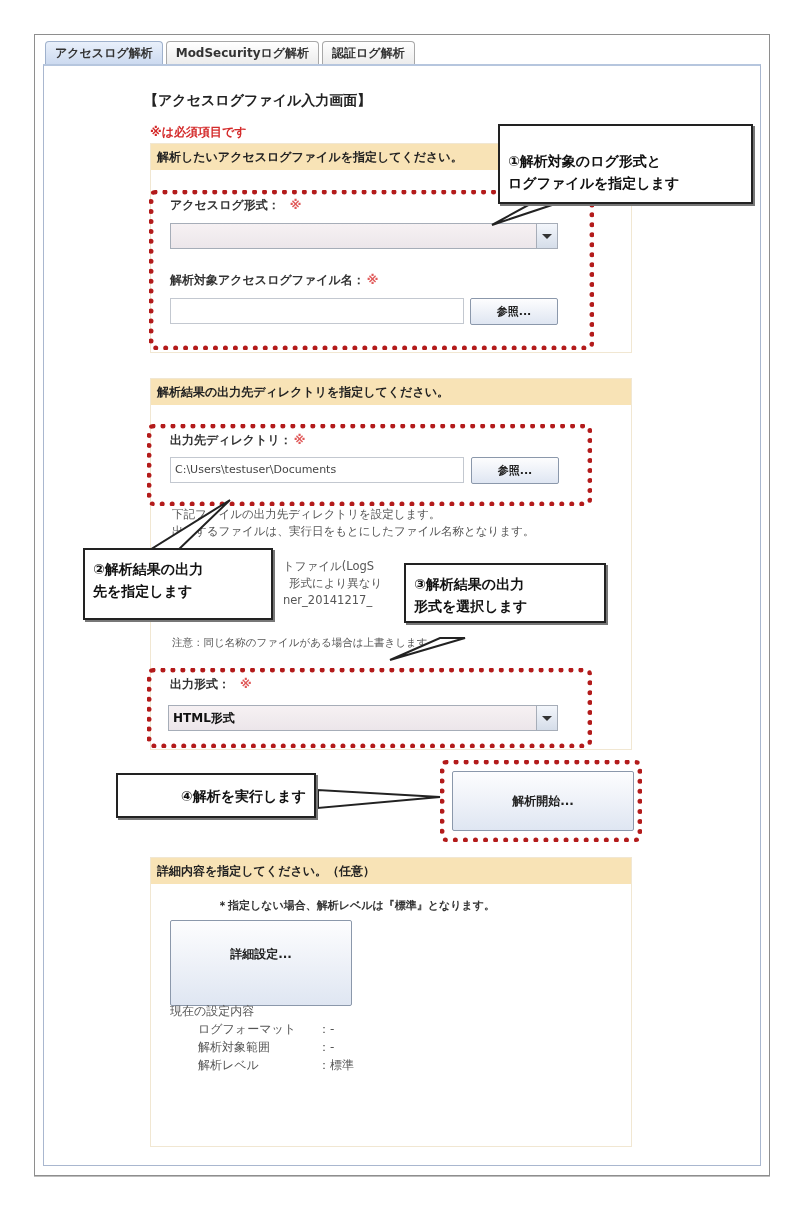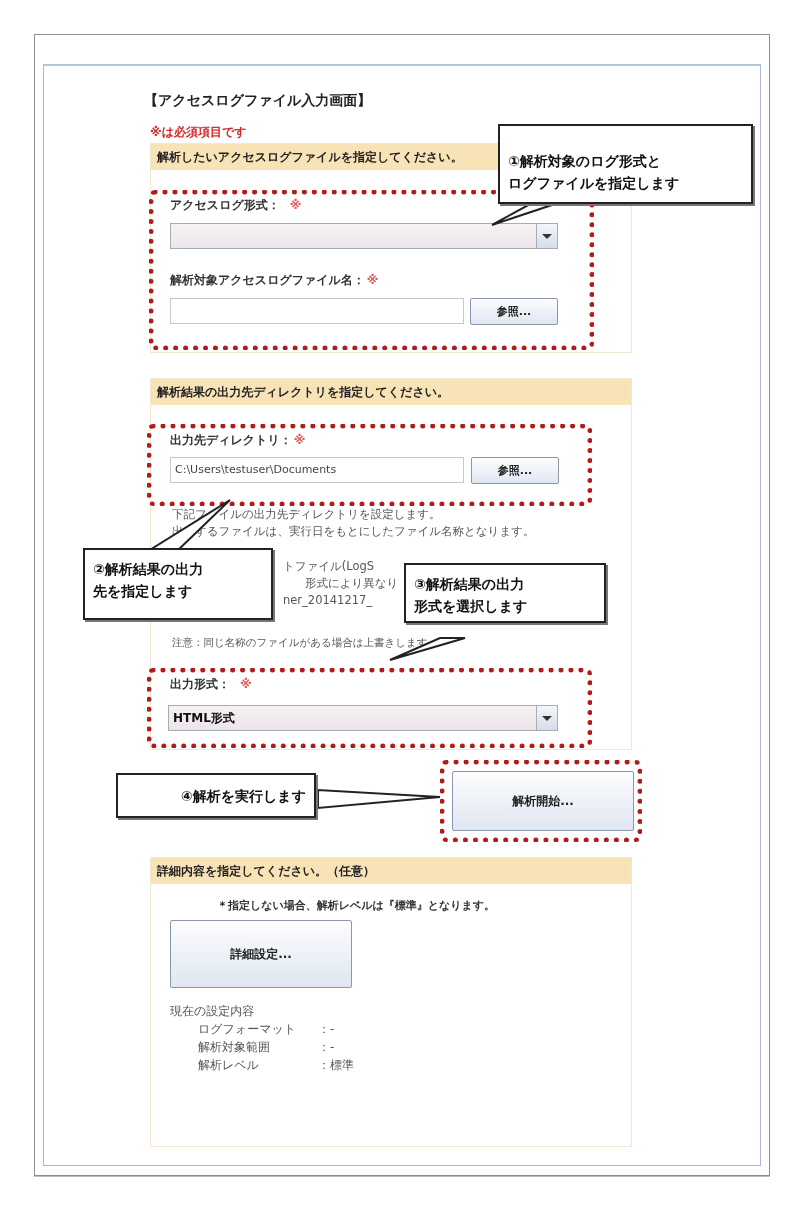--- a/index.html
+++ b/index.html
@@ -33,20 +33,25 @@
   .dotted { position:absolute; border:5px dotted #b31b1b; border-radius:6px; box-sizing:border-box; }
   .info-text { position:absolute; font-size:11.5px; color:#555; line-height:17px; white-space:nowrap; }
   .callout { position:absolute; background:#fff; border:2px solid #222; box-shadow:2px 2px 0 #777;
              font-size:14px; font-weight:bold; line-height:22px; padding:3px 8px; box-sizing:border-box; color:#111; }
   svg.tail { position:absolute; overflow:visible; }
 </style>
 </head>
 <body>
 
 <div class="window">
+  <div class="tabs">
+    <div class="tab active">アクセスログ解析</div>
+    <div class="tab">ModSecurityログ解析</div>
+    <div class="tab">認証ログ解析</div>
+  </div>
   <div class="tab-panel"></div>
 </div>
 
 <div class="page-title" style="top:92px;left:144px;">【アクセスログファイル入力画面】</div>
 <div class="required-note" style="top:124px;left:150px;">※は必須項目です</div>
 
 <div class="section" style="left:150px;top:143px;height:210px;">
   <div class="section-header">解析したいアクセスログファイルを指定してください。</div>
 </div>
 <div class="field-label" style="left:170px;top:197px;">
@@ -69,41 +74,41 @@
 <div class="field-label" style="left:170px;top:432px;">
   <span>出力先ディレクトリ：</span><span class="req" style="margin-left:2px">※</span>
 </div>
 <div class="text-input" style="left:170px;top:457px;width:294px;">C:\Users\testuser\Documents</div>
 <div class="btn" style="left:471px;top:457px;width:88px;height:27px;line-height:25px;">参照...</div>
 <div class="dotted" style="left:147px;top:424px;width:445px;height:82px;"></div>
 
 <div class="info-text" style="left:172px;top:506px;">下記ファイルの出力先ディレクトリを設定します。</div>
 <div class="info-text" style="left:172px;top:523px;">出力するファイルは、実行日をもとにしたファイル名称となります。</div>
 <div class="info-text" style="left:283px;top:558px;">トファイル(LogS</div>
-<div class="info-text" style="left:289px;top:575px;margin-left:16px;">形式により異なり</div>
+<div class="info-text" style="left:289px;top:575px;">形式により異なり</div>
 <div class="info-text" style="left:283px;top:592px;">ner_20141217_</div>
 <div class="info-text" style="left:172px;top:634px;font-size:10.5px;">注意：同じ名称のファイルがある場合は上書きします。</div>
 
 <div class="field-label" style="left:170px;top:676px;">
   <span>出力形式：</span><span class="req">※</span>
 </div>
 <div class="select" style="left:168px;top:705px;width:390px;">
   <span>HTML形式</span>
   <span class="arrow"></span>
 </div>
 <div class="dotted" style="left:147px;top:668px;width:445px;height:80px;"></div>
 
 <div class="btn" style="left:452px;top:771px;width:182px;height:60px;line-height:58px;font-size:12px;">解析開始...</div>
 <div class="dotted" style="left:440px;top:760px;width:202px;height:82px;"></div>
 
 <div class="section" style="left:150px;top:857px;height:290px;">
   <div class="section-header">詳細内容を指定してください。（任意）</div>
 </div>
 <div class="info-text" style="left:170px;top:897px;font-size:11px;font-weight:bold;color:#333;margin-left:47px;">＊指定しない場合、解析レベルは『標準』となります。</div>
-<div class="btn" style="left:170px;top:920px;width:182px;height:68px;line-height:66px;font-size:12px;">詳細設定...</div>
+<div class="btn" style="left:170px;top:920px;width:182px;height:86px;line-height:66px;font-size:12px;">詳細設定...</div>
 <div class="info-text" style="left:170px;top:1003px;font-size:12px;">現在の設定内容</div>
 <div class="info-text" style="left:198px;top:1021px;font-size:12px;">ログフォーマット</div>
 <div class="info-text" style="left:318px;top:1021px;font-size:12px;">：-</div>
 <div class="info-text" style="left:198px;top:1039px;font-size:12px;">解析対象範囲</div>
 <div class="info-text" style="left:318px;top:1039px;font-size:12px;">：-</div>
 <div class="info-text" style="left:198px;top:1057px;font-size:12px;">解析レベル</div>
 <div class="info-text" style="left:318px;top:1057px;font-size:12px;">：標準</div>
 
 <svg class="tail" style="left:0;top:0;width:800px;height:1213px;pointer-events:none;">
   <polygon points="532,203 558,203 492,225" fill="#fff" stroke="#222" stroke-width="2"></polygon>

